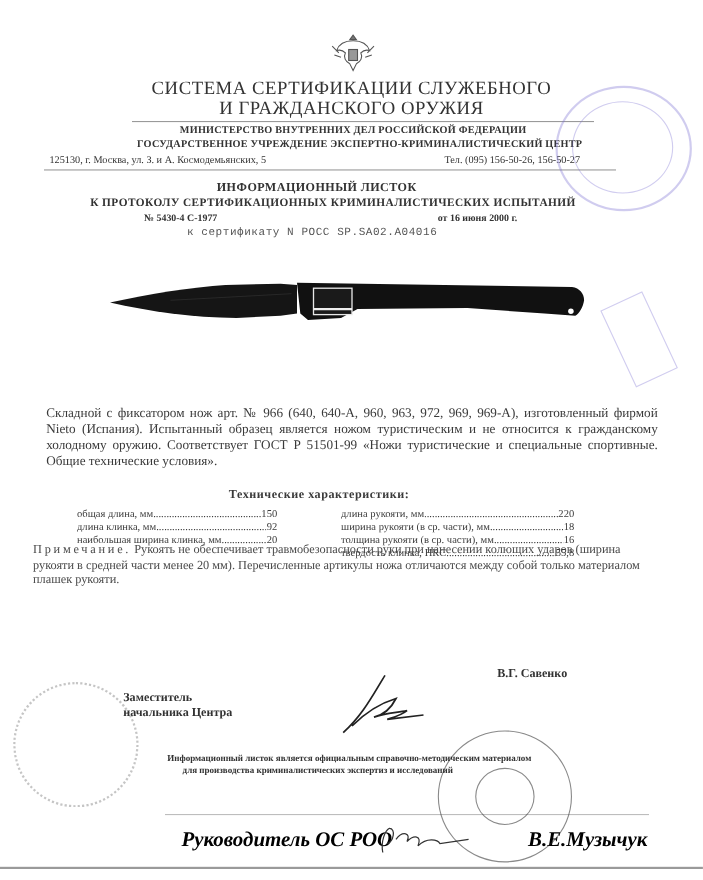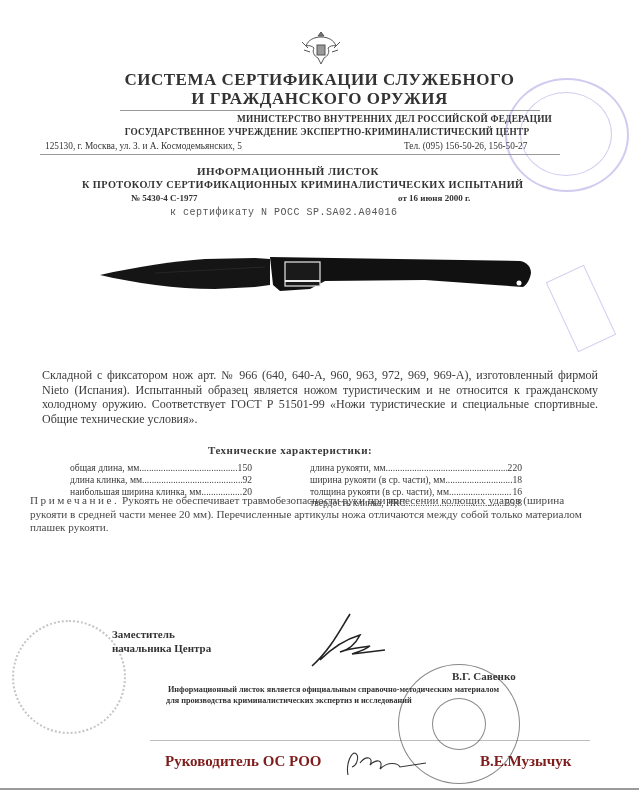--- a/index.html
+++ b/index.html
@@ -1,58 +1,58 @@
 <!DOCTYPE html>
 <html><head>
 <meta charset="utf-8">
 <style>
   html, body { margin:0; padding:0; background:#fff; }
   body { width:639px; height:800px; position:relative; overflow:hidden;
          font-family:"Liberation Serif","DejaVu Serif",serif; color:#2a2a2a; }
   .abs { position:absolute; }
   .center { left:0; width:639px; text-align:center; }
   .emblem { left:296px; top:28px; width:50px; height:40px; }
-  .title { font-weight:bold; font-size:17px; letter-spacing:0.5px; color:#333; }
+  .title { font-weight:normal; font-size:17px; letter-spacing:0.5px; color:#333; }
   .rule { height:1px; background:#9a9a9a; }
   .ministry { font-weight:bold; font-size:9.3px; letter-spacing:0.2px; color:#333; }
   .addr { font-size:9.3px; color:#333; }
   .sheet-title { font-weight:bold; font-size:11px; letter-spacing:0.4px; color:#333; }
   .mono { font-family:"Liberation Mono","DejaVu Sans Mono",monospace; font-size:10px; color:#555; letter-spacing:0.5px; }
   .body-text { left:42px; width:556px; font-size:12px; line-height:14.6px; text-align:justify; color:#3a3a3a; }
   .specs-title { font-weight:bold; font-size:11px; letter-spacing:0.5px; color:#3a3a3a; }
   .spec-col { font-size:9.6px; line-height:11.8px; color:#3a3a3a; }
   .spec-row { display:flex; white-space:nowrap;align-items:center; }
   .spec-row .lbl { flex:0 0 auto; }
   .spec-row .dots { flex:1 1 auto; overflow:hidden; }
   .spec-row .dots::after { content:"................................................................................................"; }
   .spec-row .val { flex:0 0 auto; }
   .note { left:30px; width:560px; font-size:11.2px; line-height:13.6px; color:#4a4a4a; }
   .note .lead { letter-spacing:2.5px; }
   .sig-label { font-weight:bold; font-size:11px; line-height:14px; color:#333; }
   .small-bold { font-weight:bold; font-size:8.2px; color:#333; }
-  .big-bold { font-weight:bold; font-size:15px; color:#7f1d1d; }
+  .big-bold { font-weight:bold; font-size:19px; color:#000000;font-style:italic; }
   .stamp { border-radius:50%; border:2px solid rgba(120,110,210,0.35); }
 </style>
 </head>
 <body>
 
 <svg class="abs emblem" viewBox="0 0 50 40">
   <g fill="none" stroke="#555" stroke-width="1">
     <path d="M25 4 L22 8 L28 8 Z" fill="#777"></path>
     <path d="M25 9 C18 9 12 12 10 18 C13 17 16 18 18 20 C16 24 18 28 22 30 L25 36 L28 30 C32 28 34 24 32 20 C34 18 37 17 40 18 C38 12 32 9 25 9 Z"></path>
     <rect x="21" y="17" width="8" height="10" fill="#999"></rect>
     <path d="M12 20 L6 14 M38 20 L44 14 M14 24 L8 22 M36 24 L42 22"></path>
   </g>
 </svg>
 
 <div class="abs center title" style="top:70px;">СИСТЕМА СЕРТИФИКАЦИИ СЛУЖЕБНОГО</div>
 <div class="abs center title" style="top:89px;">И ГРАЖДАНСКОГО ОРУЖИЯ</div>
 <div class="abs rule" style="left:120px; top:110px; width:420px;"></div>
 
-<div class="abs ministry" style="left:132px; top:114px; width:420px; text-align:right;">МИНИСТЕРСТВО ВНУТРЕННИХ ДЕЛ РОССИЙСКОЙ ФЕДЕРАЦИИ</div>
+<div class="abs ministry" style="left:111px; top:114px; width:420px; text-align:center;">МИНИСТЕРСТВО ВНУТРЕННИХ ДЕЛ РОССИЙСКОЙ ФЕДЕРАЦИИ</div>
 <div class="abs ministry" style="left:62px; top:127px; width:530px; text-align:center;">ГОСУДАРСТВЕННОЕ УЧРЕЖДЕНИЕ ЭКСПЕРТНО-КРИМИНАЛИСТИЧЕСКИЙ ЦЕНТР</div>
 <div class="abs addr" style="left:45px; top:141px;">125130, г. Москва, ул. З. и А. Космодемьянских, 5</div>
 <div class="abs addr" style="left:404px; top:141px;">Тел. (095) 156-50-26, 156-50-27</div>
 <div class="abs rule" style="left:40px; top:154px; width:520px;"></div>
 
 <div class="abs sheet-title" style="left:197px; top:165px;">ИНФОРМАЦИОННЫЙ ЛИСТОК</div>
 <div class="abs sheet-title" style="left:82px; top:179px; font-size:10.3px;">К ПРОТОКОЛУ СЕРТИФИКАЦИОННЫХ КРИМИНАЛИСТИЧЕСКИХ ИСПЫТАНИЙ</div>
 <div class="abs" style="left:131px; top:193px; font-weight:bold; font-size:9px; color:#333;">№ 5430-4  С-1977</div>
 <div class="abs" style="left:398px; top:193px; font-weight:bold; font-size:9px; color:#333;">от 16 июня 2000 г.</div>
 <div class="abs mono" style="left:170px; top:207px;">к сертификату   N РОСС SP.SA02.A04016</div>
@@ -112,23 +112,23 @@
 </div>
 
 <div class="abs note" style="top:494px;"><span class="lead">Примечание.</span><span> Рукоять не обеспечивает травмобезопасности руки при нанесении колющих ударов (ширина рукояти в средней части менее 20 мм). Перечисленные артикулы ножа отличаются между собой только материалом плашек рукояти.</span></div>
 
 <div class="abs stamp" style="left:12px; top:620px; width:110px; height:110px; border:2px dotted rgba(90,90,90,0.35);"></div>
 <div class="abs sig-label" style="left:112px; top:627px;">Заместитель</div>
 <div class="abs sig-label" style="left:112px; top:641px;">начальника Центра</div>
 <svg class="abs" style="left:310px; top:610px;" width="80" height="60" viewBox="0 0 80 60">
   <path d="M2 56 C20 40 30 20 40 4 M10 50 C25 35 40 28 50 25 C45 35 38 40 30 42 C40 38 50 38 60 36 C55 40 48 42 42 44 L75 40" fill="none" stroke="#222" stroke-width="1.6"></path>
 </svg>
-<div class="abs sig-label" style="left:452px; top:669px;">В.Г. Савенко</div>
+<div class="abs sig-label" style="left:452px; top:605px;">В.Г. Савенко</div>
 
-<div class="abs small-bold" style="left:136px; top:685px;padding-left:32px;">Информационный листок является официальным справочно-методическим материалом</div>
+<div class="abs small-bold" style="left:120px; top:685px;padding-left:32px;">Информационный листок является официальным справочно-методическим материалом</div>
 <div class="abs small-bold" style="left:166px; top:696px;">для производства криминалистических экспертиз и исследований</div>
 
 <div class="abs rule" style="left:150px; top:740px; width:440px; background:#bdbdbd;"></div>
 <div class="abs big-bold" style="left:165px; top:753px;">Руководитель ОС РОО</div>
 <svg class="abs" style="left:340px; top:745px;" width="90" height="36" viewBox="0 0 90 36">
   <path d="M8 30 C6 20 10 10 14 8 C20 8 18 20 12 22 M20 18 C26 10 34 12 30 20 C36 14 44 14 40 24 C48 16 58 18 60 22 L86 18" fill="none" stroke="#333" stroke-width="1.1"></path>
 </svg>
 <div class="abs big-bold" style="left:480px; top:753px;">В.Е.Музычук</div>
 <div class="abs rule" style="left:0px; top:788px; width:639px; background:#9a9a9a; height:1.5px;"></div>
 

